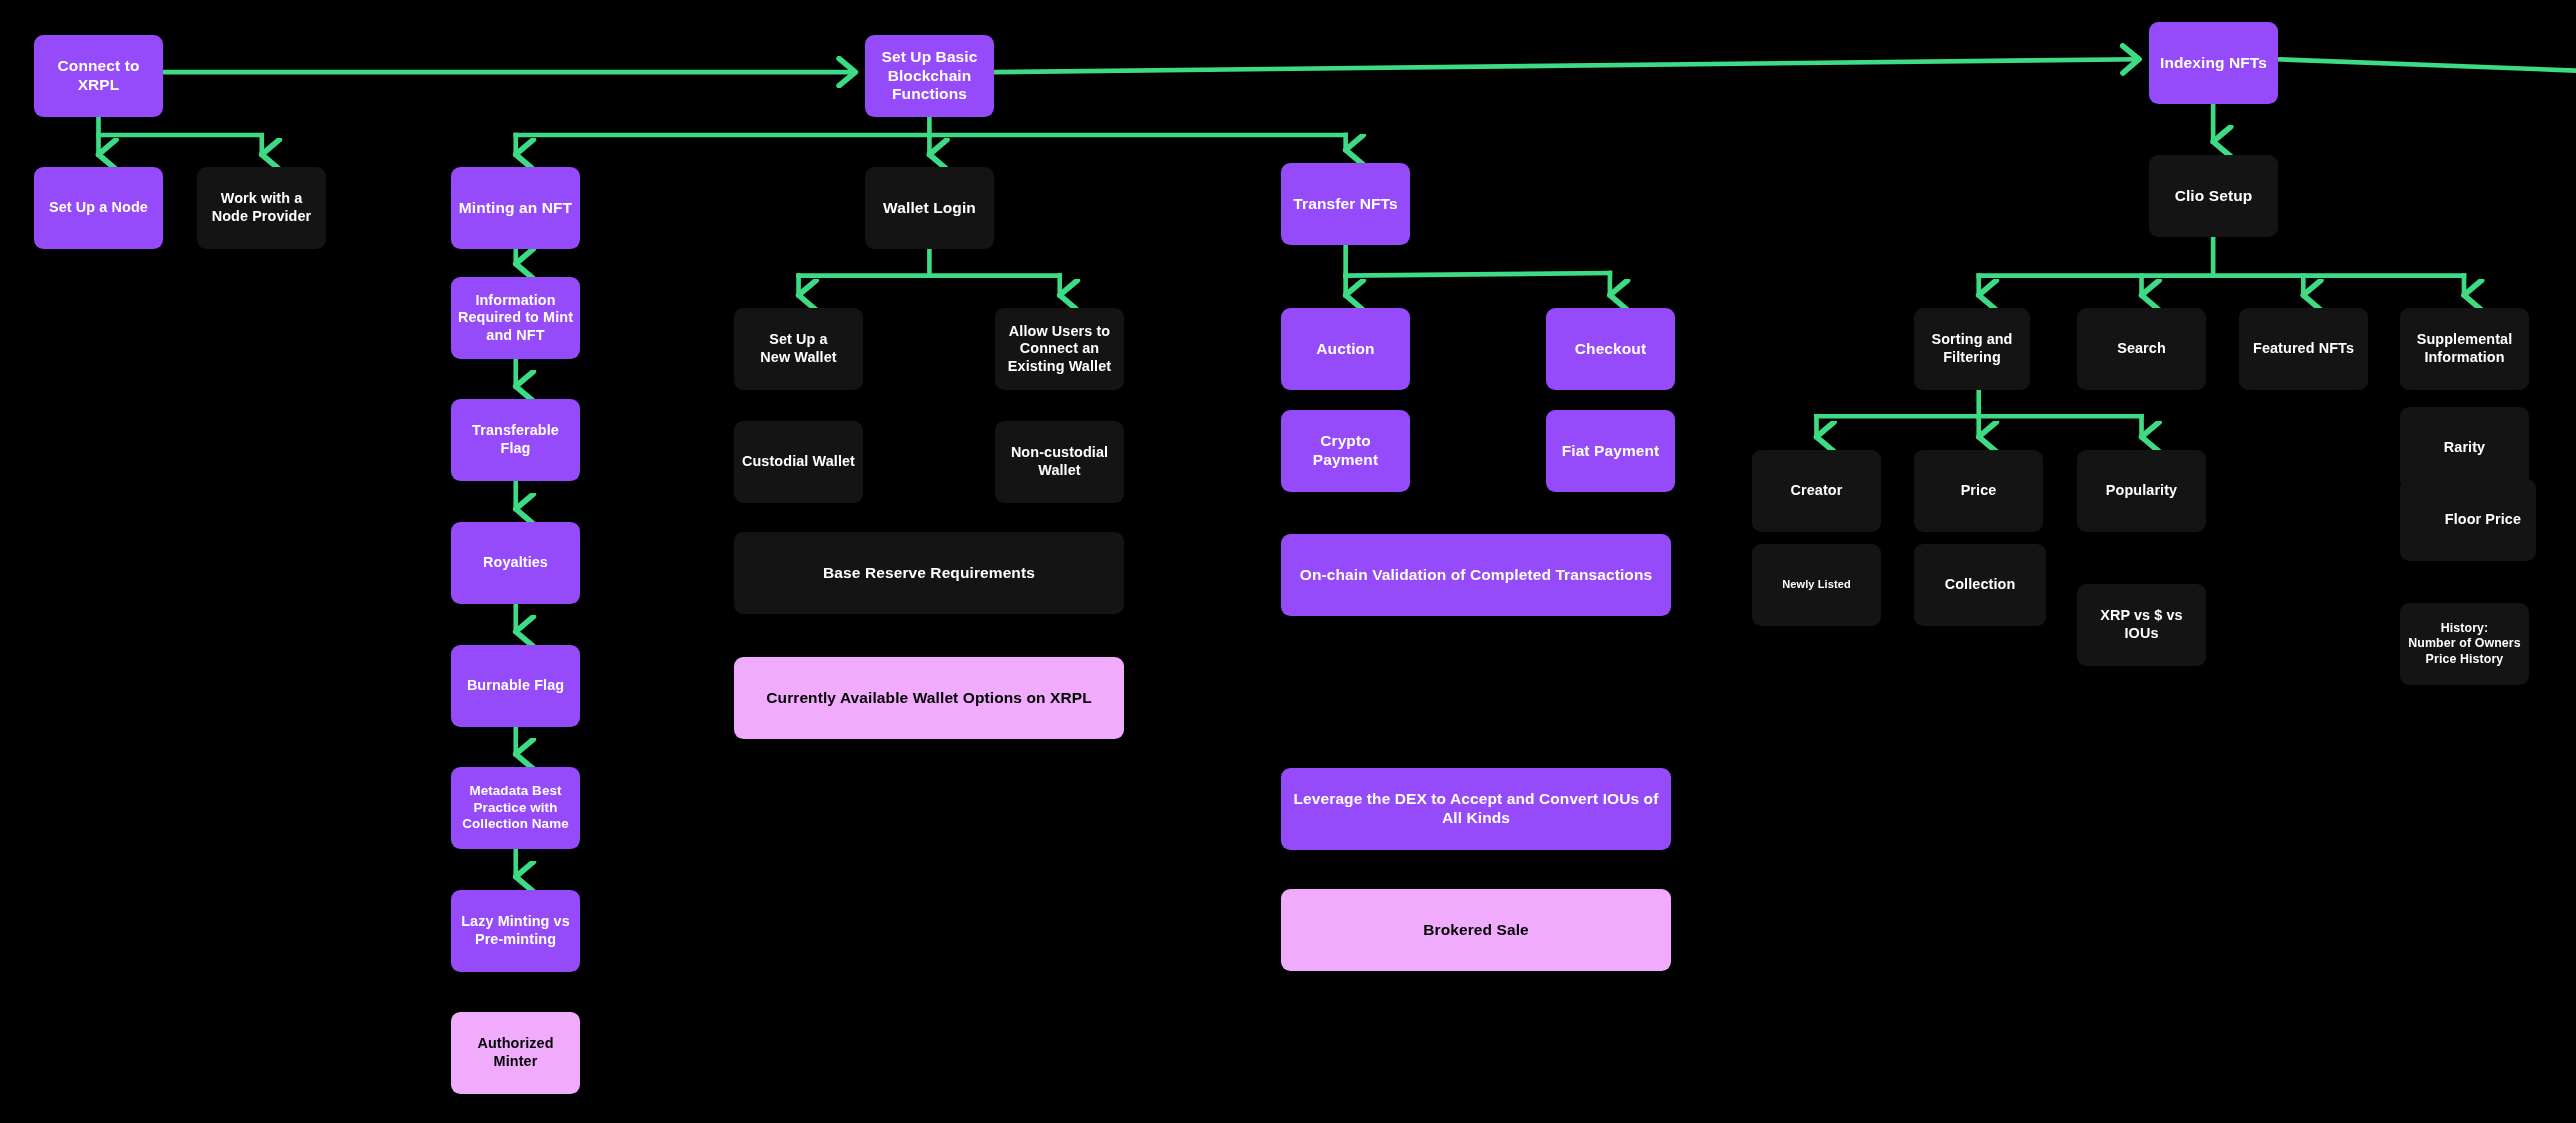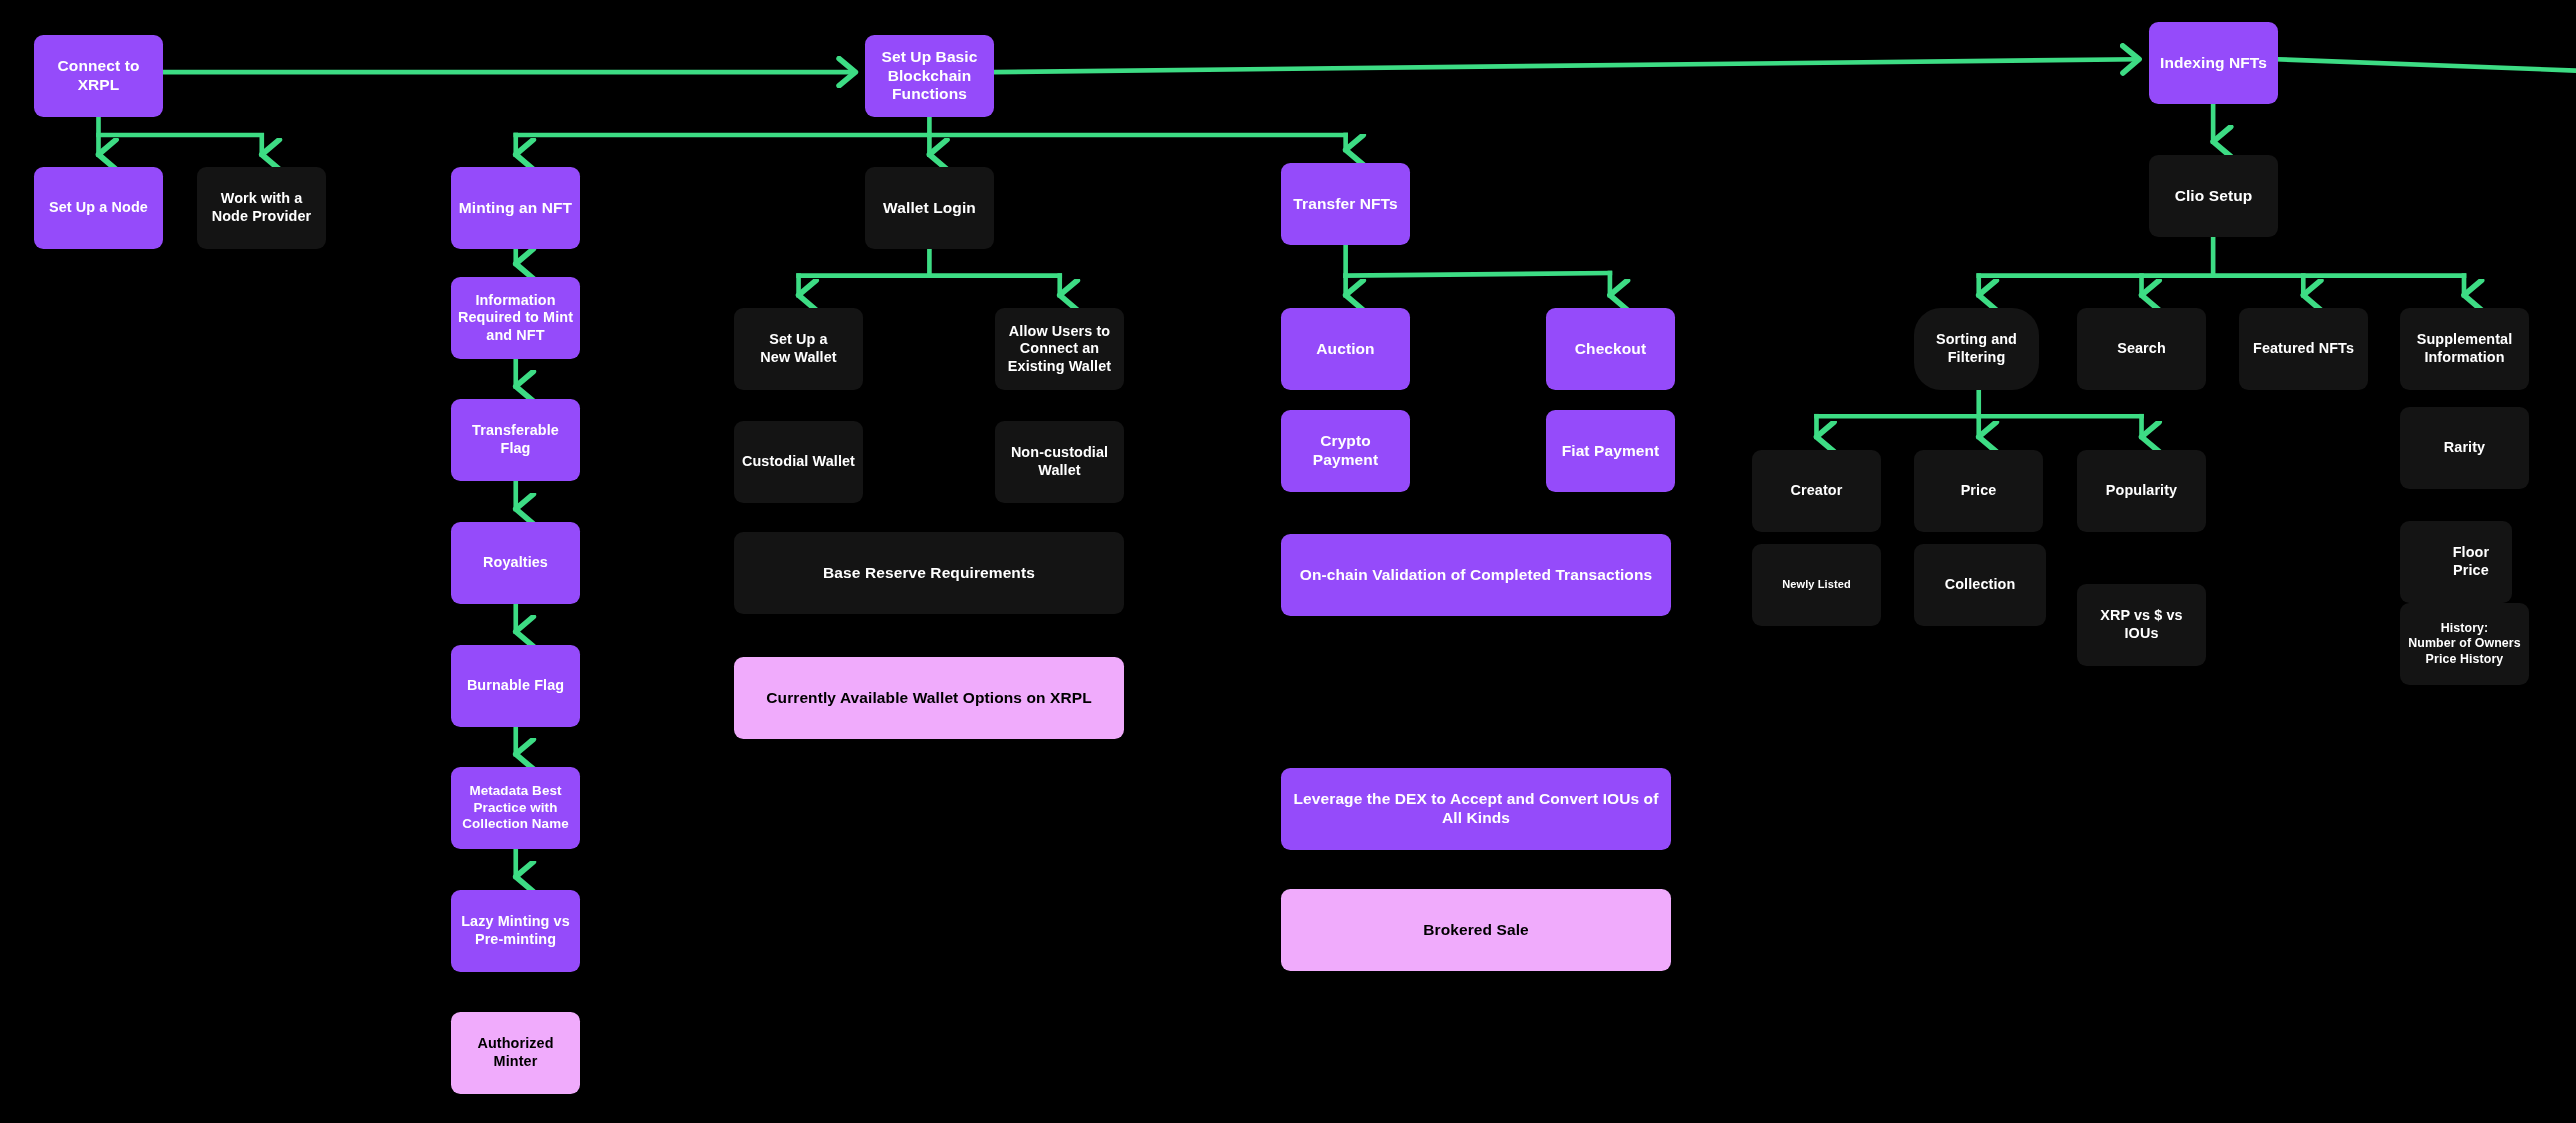--- a/index.html
+++ b/index.html
@@ -129,29 +129,29 @@
     <div class="node white" style="left: 734px; top: 657px; width: 390px; height: 82px; font-size: 15.5px;">Currently Available Wallet Options on XRPL</div>
     <div class="node purple" style="left: 1281px; top: 163px; width: 129px; height: 82px; font-size: 15.5px;">Transfer NFTs</div>
     <div class="node purple" style="left: 1281px; top: 308px; width: 129px; height: 82px; font-size: 15.5px;">Auction</div>
     <div class="node purple" style="left: 1546px; top: 308px; width: 129px; height: 82px; font-size: 15.5px;">Checkout</div>
     <div class="node purple" style="left: 1281px; top: 410px; width: 129px; height: 82px; font-size: 15.5px;">Crypto Payment</div>
     <div class="node purple" style="left: 1546px; top: 410px; width: 129px; height: 82px; font-size: 15.5px;">Fiat Payment</div>
     <div class="node purple" style="left: 1281px; top: 534px; width: 390px; height: 82px; font-size: 15.5px;">On-chain Validation of Completed Transactions</div>
     <div class="node purple" style="left: 1281px; top: 768px; width: 390px; height: 82px; font-size: 15.5px;">Leverage the DEX to Accept and Convert IOUs of All Kinds</div>
     <div class="node white" style="left: 1281px; top: 889px; width: 390px; height: 82px; font-size: 15.5px;">Brokered Sale</div>
     <div class="node dark" style="left: 2149px; top: 155px; width: 129px; height: 82px; font-size: 15.5px;">Clio Setup</div>
-    <div class="node dark" style="left: 1914px; top: 308px; width: 125px; height: 82px; font-size: 14.4px; border-radius: 27px;">Sorting and Filtering</div>
+    <div class="node dark" style="left: 1914px; top: 308px; width: 116px; height: 82px; font-size: 14.4px;">Sorting and Filtering</div>
     <div class="node dark" style="left: 2077px; top: 308px; width: 129px; height: 82px; font-size: 14.4px;">Search</div>
     <div class="node dark" style="left: 2239px; top: 308px; width: 129px; height: 82px; font-size: 14.4px;">Featured NFTs</div>
     <div class="node dark" style="left: 2400px; top: 308px; width: 129px; height: 82px; font-size: 14.4px;">Supplemental Information</div>
     <div class="node dark" style="left: 1752px; top: 450px; width: 129px; height: 82px; font-size: 14.4px;">Creator</div>
     <div class="node dark" style="left: 1914px; top: 450px; width: 129px; height: 82px; font-size: 14.4px;">Price</div>
     <div class="node dark" style="left: 2077px; top: 450px; width: 129px; height: 82px; font-size: 14.4px;">Popularity</div>
     <div class="node dark" style="left: 2400px; top: 407px; width: 129px; height: 82px; font-size: 14.4px;">Rarity</div>
     <div class="node dark" style="left: 1752px; top: 544px; width: 129px; height: 82px; font-size: 11px;">Newly Listed</div>
     <div class="node dark" style="left: 1914px; top: 544px; width: 132px; height: 82px; font-size: 14.4px;">Collection</div>
     <div class="node dark" style="left: 2077px; top: 544px; width: 129px; height: 82px; font-size: 14.4px; margin-top: 40px;">XRP vs $ vs IOUs</div>
-    <div class="node dark" style="left: 2400px; top: 521px; width: 112px; height: 82px; font-size: 14.4px; padding-left: 35px;">Floor Price</div>
+    <div class="node dark" style="left: 2400px; top: 479px; width: 136px; height: 82px; font-size: 14.4px; padding-left: 35px;">Floor Price</div>
     <div class="node dark" style="left: 2400px; top: 603px; width: 129px; height: 82px; font-size: 12.4px;">History:
 Number of Owners
 Price History</div>
   </div>
 
 
 </body></html>

